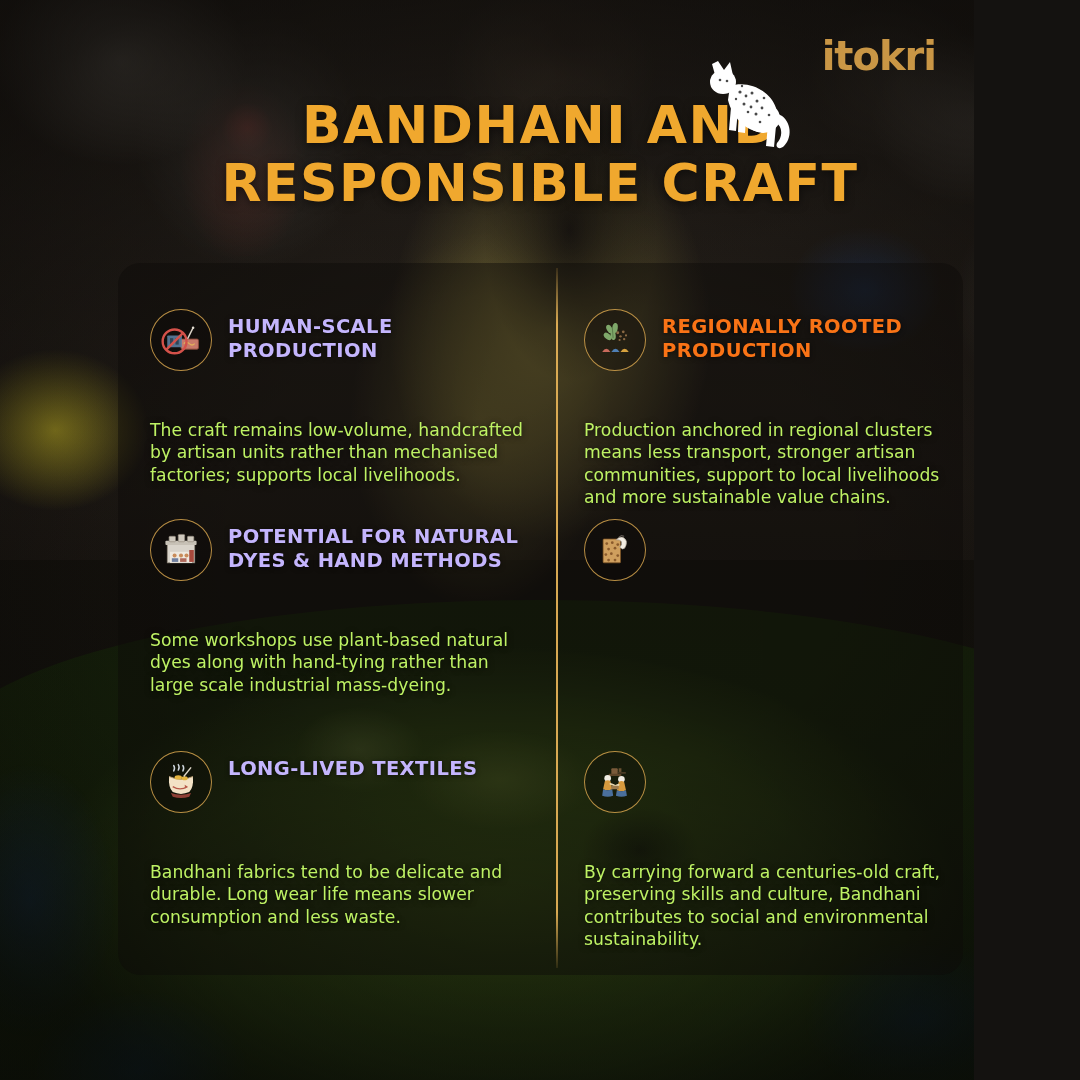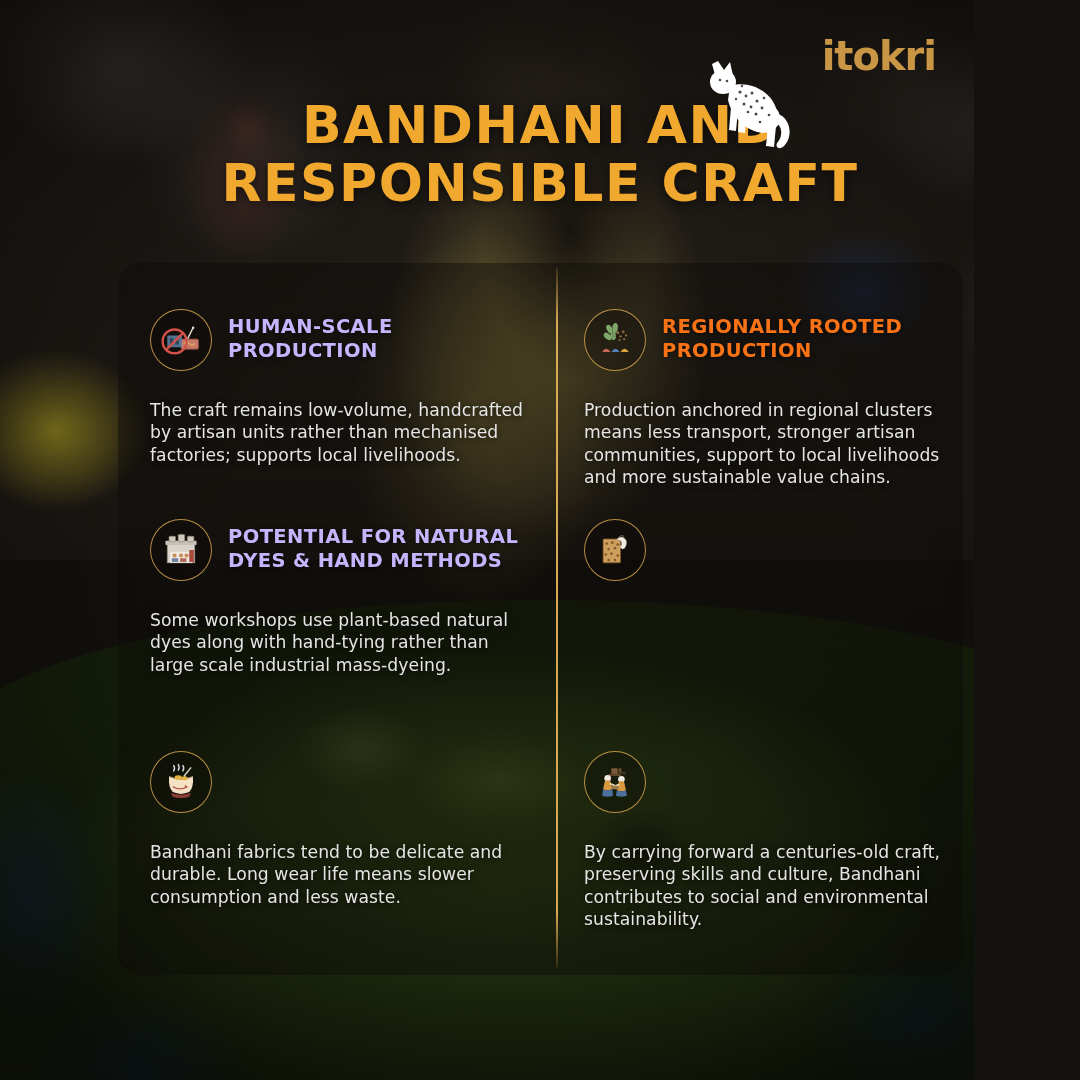--- a/index.html
+++ b/index.html
@@ -201,24 +201,24 @@
     letter-spacing: 0.4px;
     line-height: 1.22;
     color: #c4b5fd;
     font-family: "DejaVu Sans", sans-serif;
     padding-top: 8px;
     text-shadow: 0 1px 5px rgba(0,0,0,0.6);
   }
   .card.col-r .card-title { color: #f97316; }
 
   .card-body {
-    margin-top: 28px;
+    margin-top: 48px;
     font-size: 17.2px;
     line-height: 1.30;
-    color: #e5e5e5;
+    color: #bef264;
     font-family: "DejaVu Sans", sans-serif;
     letter-spacing: 0.05px;
     text-shadow: 0 1px 6px rgba(0,0,0,0.75);
     max-width: 392px;
   }
   .card.col-r .card-body { max-width: 400px; }
 </style>
 </head>
 <body>
 
@@ -398,20 +398,21 @@
             <path d="M11 18 q13 6 26 0 q1 12 -4 17 q-9 4 -18 0 q-5 -5 -4 -17 z" fill="#f3e2c6"></path>
             <path d="M11 18 q13 6 26 0" stroke="#b79a6e" stroke-width="1" fill="none"></path>
             <ellipse cx="21" cy="19" rx="4" ry="2.4" fill="#e3b33f"></ellipse>
             <ellipse cx="28" cy="20" rx="3.4" ry="2.2" fill="#e3b33f"></ellipse>
             <path d="M27 18 L35 8" stroke="#ded6c8" stroke-width="1.6" fill="none"></path>
             <path d="M15 29 q8 5 16 0" stroke="#b85a4a" stroke-width="1.5" fill="none"></path>
             <path d="M31 29 l-3 -2 l0.5 4 z" fill="#b85a4a"></path>
             <path d="M13 36 q11 4 22 0 l-2 4 q-9 3 -18 0 z" fill="#8e3f35"></path>
           </svg>
         </div>
+        <div class="card-title">LONG-LIVED TEXTILES</div>
       </div>
       <div class="card-body">Bandhani fabrics tend to be delicate and durable. Long wear life means slower consumption and less waste.</div>
     </div>
 
     <div class="card col-r row-3">
       <div class="card-head">
         <div class="icon-circle">
           <svg viewBox="0 0 48 48" width="44" height="44" aria-hidden="true">
             <rect x="20" y="9" width="7" height="7" rx="1" fill="#7a5a3a"></rect>
             <rect x="17" y="15" width="14" height="2.5" rx="1" fill="#5e4529"></rect>

